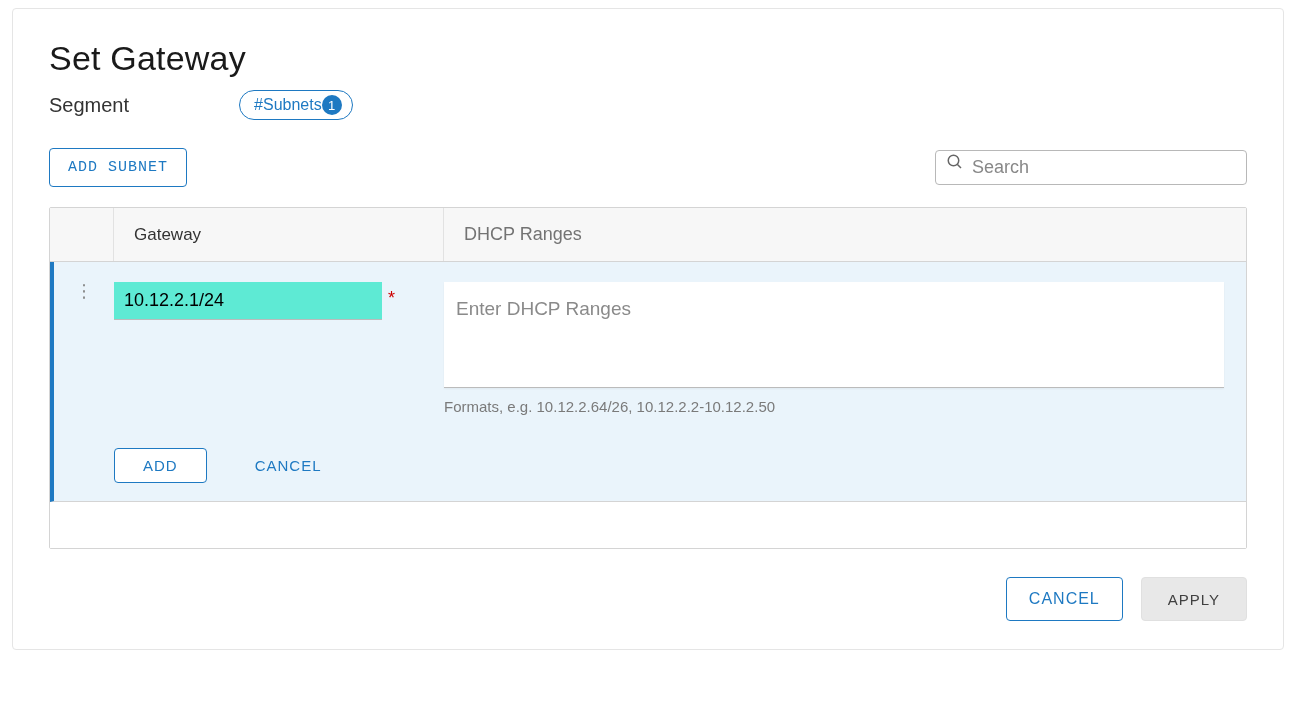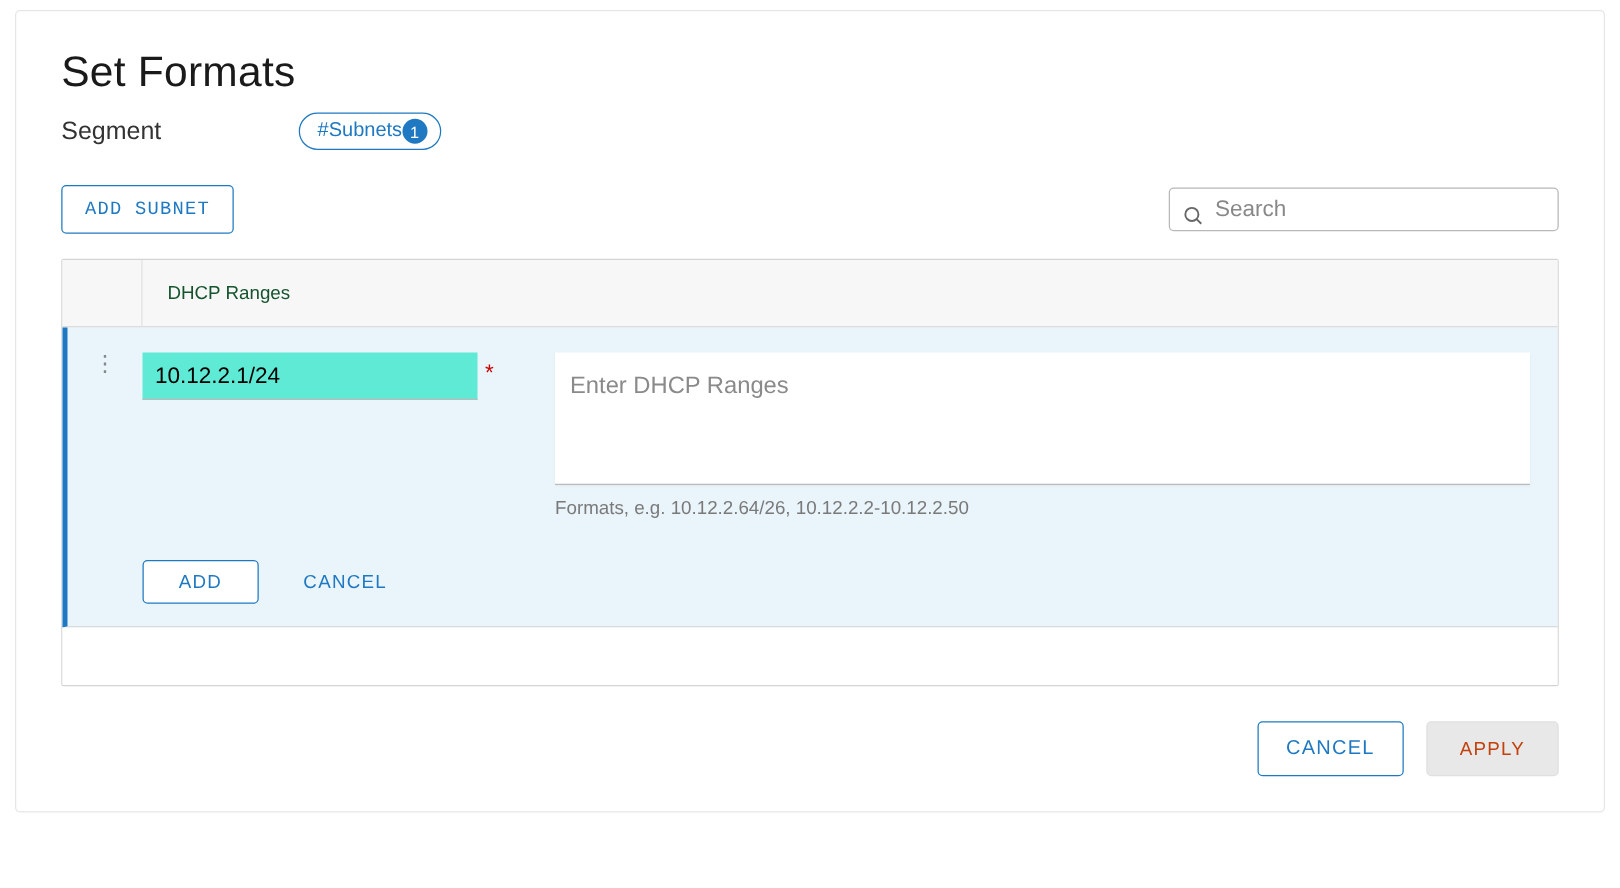--- a/index.html
+++ b/index.html
@@ -82,36 +82,36 @@
     padding: 8px 28px;
   }
   .btn-link {
     border: none;
     background: transparent;
     color: #1e79c2;
     padding: 8px 16px;
   }
   .btn-disabled {
     background: #e8e8e8;
-    color: #c2410c;
+    color: #404040;
     border: 1px solid #e0e0e0;
     padding: 12px 26px;
     cursor: default;
   }
   .btn-outline-lg {
     border: 1px solid #1e79c2;
     background: #fff;
     color: #1e79c2;
     padding: 12px 22px;
     font-size: 16px;
   }
 
   .search-wrap {
     display: flex;
-    align-items: flex-end;
+    align-items: flex-start;
     border: 1px solid #b8b8b8;
     border-radius: 4px;
     padding: 2px 10px;
     width: 312px;
   }
   .search-wrap svg { flex: 0 0 auto; }
   .search-input {
     border: none;
     outline: none;
     font-size: 18px;
@@ -139,22 +139,22 @@
     border-right: 1px solid #e2e2e2;
     display: flex; align-items: center;
     padding-left: 20px;
     font-size: 17px;
     color: #333;
   }
   .col-dhcp {
     flex: 1;
     display: flex; align-items: center;
     padding-left: 20px;
-    font-size: 15px;
-    color: #14532d;
+    font-size: 18px;
+    color: #737373;
   }
 
   .edit-row {
     display: flex;
     background: #eaf4fb;
     border-left: 4px solid #1e79c2;
     border-bottom: 1px solid #d4d4d4;
     padding: 20px 4px 18px 0;
     min-height: 240px;
   }
@@ -214,41 +214,41 @@
     width: 100%;
     font-family: inherit;
     color: #333;
   }
   .tag-input::placeholder { color: #8a8a8a; }
 
   .row-actions {
     margin-top: auto;
     padding-top: 48px;
     display: flex;
-    gap: 20px;
+    gap: 32px;
   }
 
   .empty-row {
     height: 46px;
     background: #fff;
   }
 
   .footer {
     display: flex;
     justify-content: flex-end;
     gap: 18px;
     margin-top: 28px;
   }
 </style>
 </head>
 <body>
 
 <div class="dialog">
 
-  <div class="title">Set Formats</div>
+  <div class="title">Set Gateway</div>
 
   <div class="segment-row">
     <span class="segment-label">Segment</span>
     <span class="pill">
       <span>#Subnets</span>
       <span class="count">1</span>
     </span>
   </div>
 
   <div class="toolbar">
@@ -258,20 +258,21 @@
         <circle cx="10" cy="10" r="7"></circle>
           <line x1="20" y1="20" x2="15" y2="15"></line>
       </svg>
       <input class="search-input" type="text" placeholder="Search" style="">
     </div>
   </div>
 
   <div class="grid">
     <div class="grid-head">
       <div class="col-handle"></div>
+      <div class="col-gateway">Gateway</div>
       <div class="col-dhcp">DHCP Ranges</div>
     </div>
 
     <div class="edit-row">
       <div class="edit-handle">
         <div class="dots">⋮</div>
       </div>
 
       <div class="edit-gateway">
         <div class="gw-input-row">

